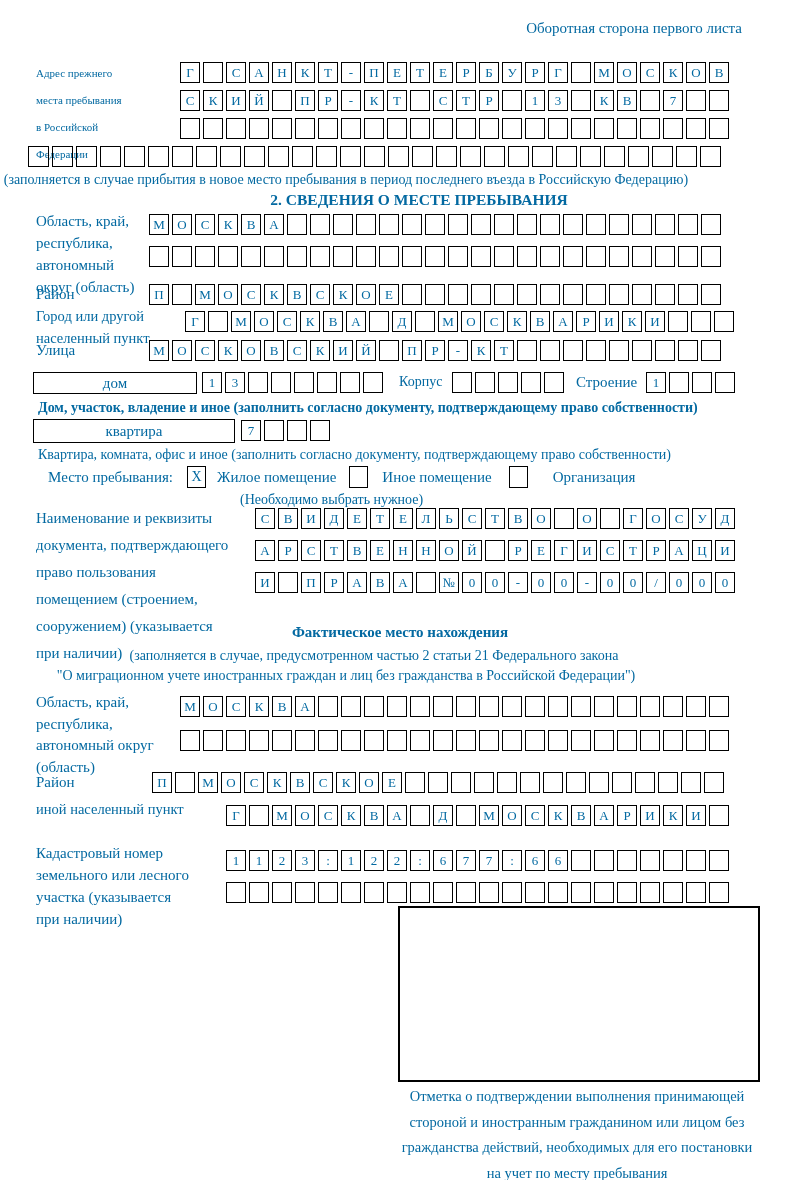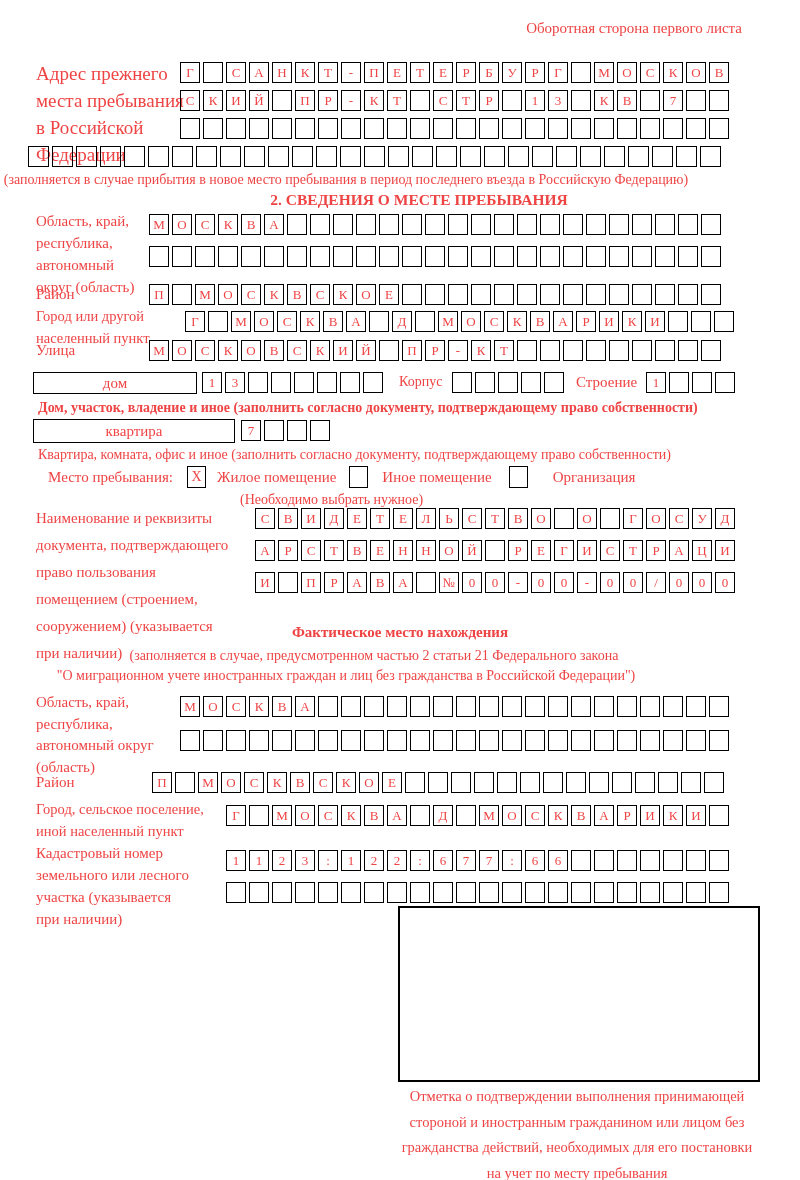--- a/index.html
+++ b/index.html
@@ -1,24 +1,24 @@
 <!DOCTYPE html>
 <html><head>
 <meta charset="utf-8">
 <style>
   html,body{margin:0;padding:0;background:#fff;}
   .page{
     position:relative;
     width:800px;height:1180px;
-    background:#fff;color:#ef4444;
+    background:#fff;color:#0369a1;
     font-family:"Liberation Serif", "DejaVu Serif", serif;
     overflow:hidden;
   }
   .abs{position:absolute;}
-  .lbl{font-size:19px;line-height:27px;}
+  .lbl{font-size:11px;line-height:27px;}
   .lbl-tight{font-size:14.5px;line-height:21.5px;}
   .boxrow{display:flex;gap:3px;}
   .boxrow .cell{
     flex:none;width:18px;height:19px;
     border:1.5px solid #000;
     display:flex;align-items:center;justify-content:center;
     font-size:13px;font-family:"Liberation Serif", serif;
   }
   .boxrow.wide .cell{width:19px;}
   .widebox{
@@ -526,21 +526,20 @@
       <span class="cell"></span>
       <span class="cell"></span>
       <span class="cell"></span>
       <span class="cell"></span>
       <span class="cell"></span>
       <span class="cell"></span>
       <span class="cell"></span>
     </div>
 
   <div class="abs lbl-tight" style="left:36px;top:799px;width:190px;">
-      <div>Город, сельское поселение,</div>
       <div>иной населенный пункт</div>
     </div>
   <div class="abs boxrow" style="left:226px;top:805px;">
       <span class="cell">Г</span>
       <span class="cell"></span>
       <span class="cell">М</span>
       <span class="cell">О</span>
       <span class="cell">С</span>
       <span class="cell">К</span>
       <span class="cell">В</span>

